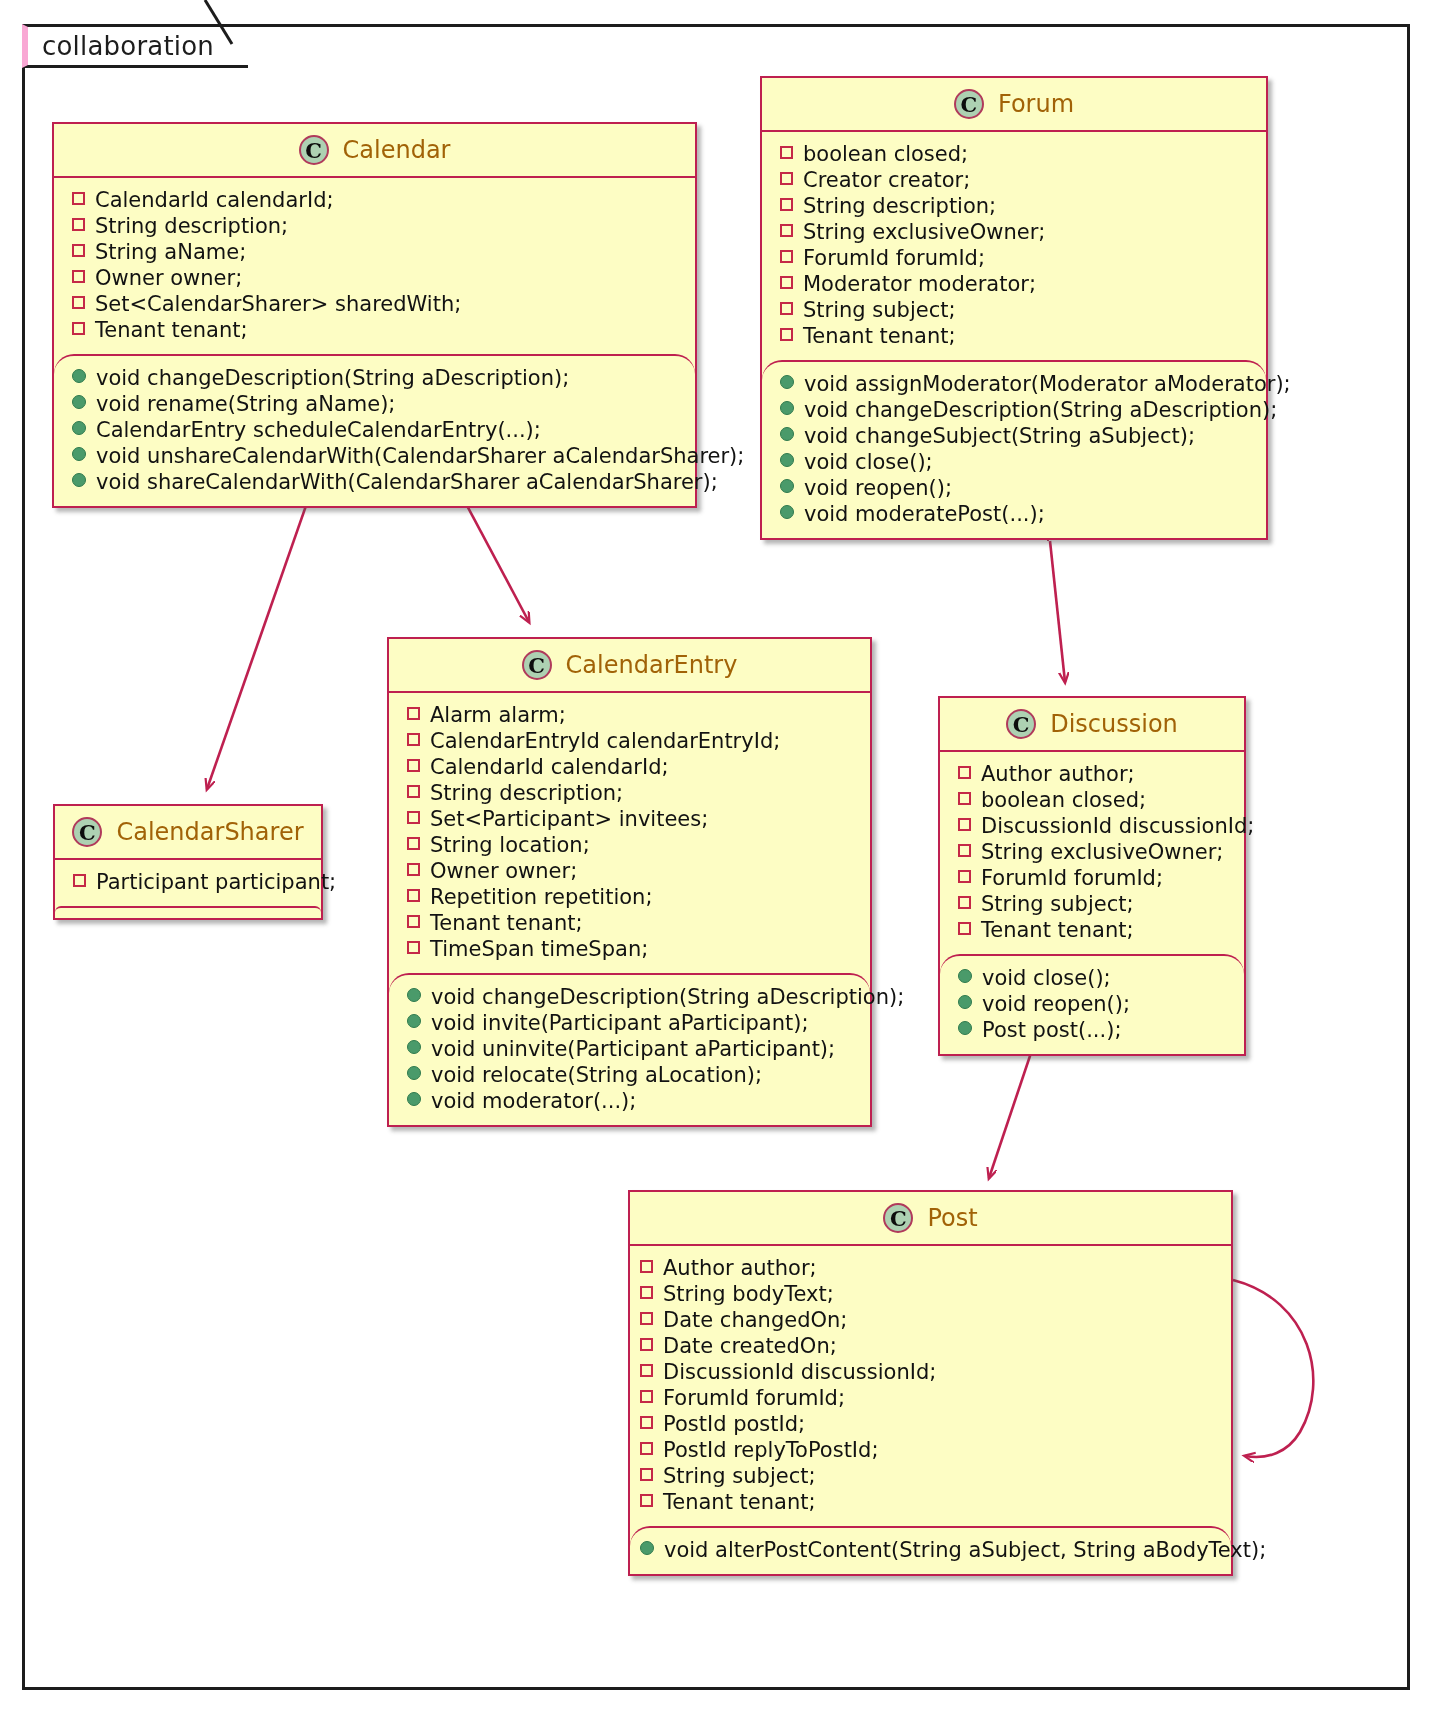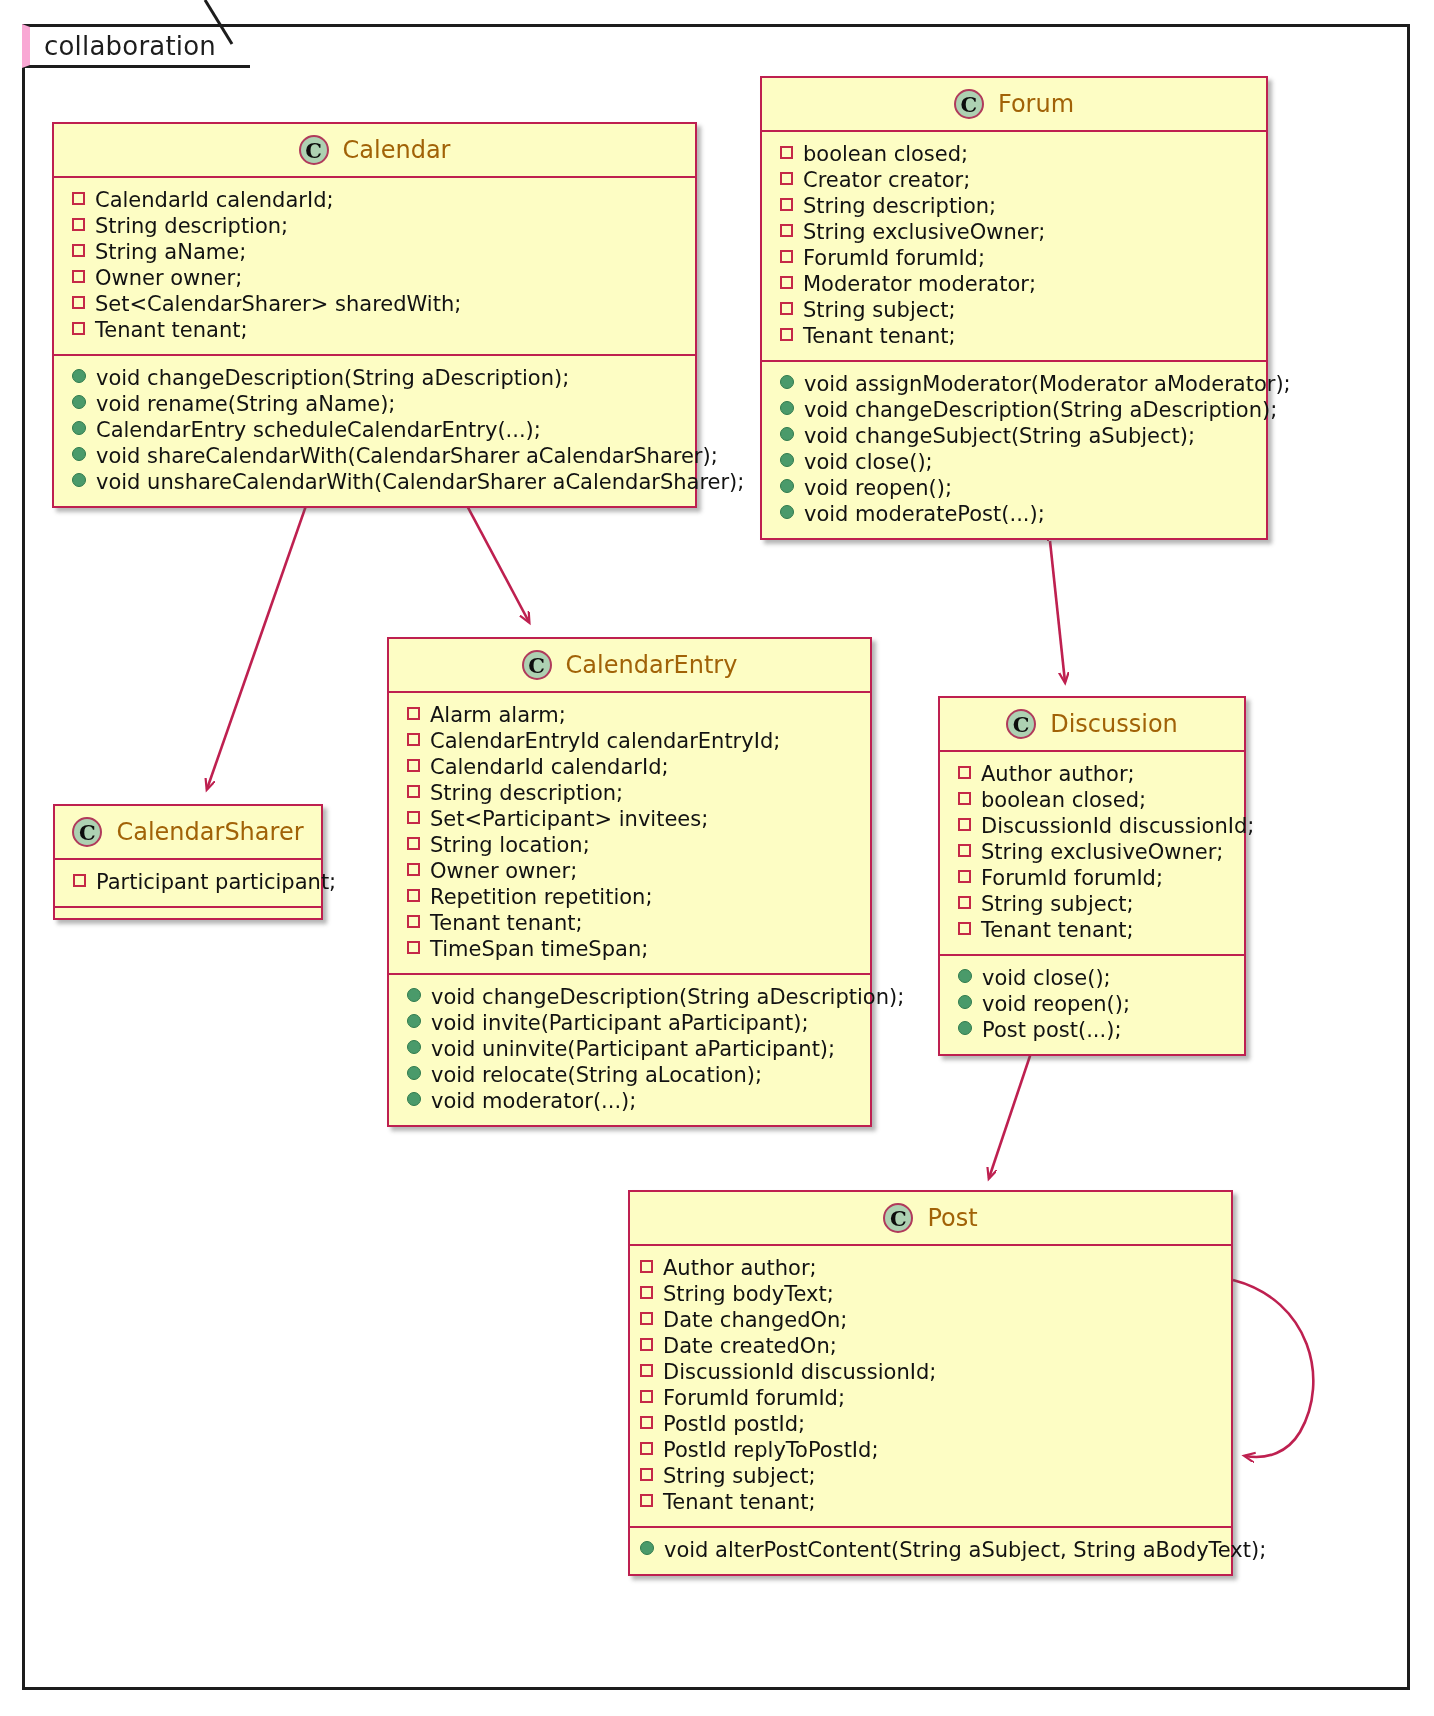--- a/index.html
+++ b/index.html
@@ -31,21 +31,21 @@
     background: transparent;
   }
   #package-tab {
     position: absolute;
     left: 22px;
     top: 24px;
     height: 44px;
     box-sizing: border-box;
     background: #ffffff;
     border-top: 3px solid #1d1d1d;
-    border-left: 8px solid #f9a8d4;
+    border-left: 6px solid #f9a8d4;
     border-bottom: 3px solid #1d1d1d;
     padding: 0 34px 0 14px;
     display: flex;
     align-items: center;
     z-index: 4;
   }
   #package-tab-slant {
     position: absolute;
     left: 0;
     top: 0;
@@ -109,20 +109,21 @@
     font-family: "DejaVu Serif", serif;
   }
   .class-title {
     font-size: 24px;
     color: #a16207;
     white-space: nowrap;
   }
   .uml-section {
     padding: 9px 6px 11px 10px;
     box-sizing: border-box;
+    border-radius: 20px;
   }
   .uml-section + .uml-section {
     border-top: 2px solid #be2050;
     text-align: center;
   }
   .member {
     display: flex;
     align-items: baseline;
     gap: 10px;
     font-size: 21px;
@@ -238,25 +239,25 @@
       <div class="member">
           <span class="mark method"></span>
           <span class="member-text">void rename(String aName);</span>
         </div>
       <div class="member">
           <span class="mark method"></span>
           <span class="member-text">CalendarEntry scheduleCalendarEntry(...);</span>
         </div>
       <div class="member">
           <span class="mark method"></span>
+          <span class="member-text">void unshareCalendarWith(CalendarSharer aCalendarSharer);</span>
+        </div>
+      <div class="member">
+          <span class="mark method"></span>
           <span class="member-text">void shareCalendarWith(CalendarSharer aCalendarSharer);</span>
-        </div>
-      <div class="member">
-          <span class="mark method"></span>
-          <span class="member-text">void unshareCalendarWith(CalendarSharer aCalendarSharer);</span>
         </div>
     </div>
   </div>
 
   <div class="uml-class" style="left:760px; top:76px; width:508px;">
     <div class="uml-header">
       <span class="class-badge">C</span>
       <span class="class-title">Forum</span>
     </div>
     <div class="uml-section indent-1">

